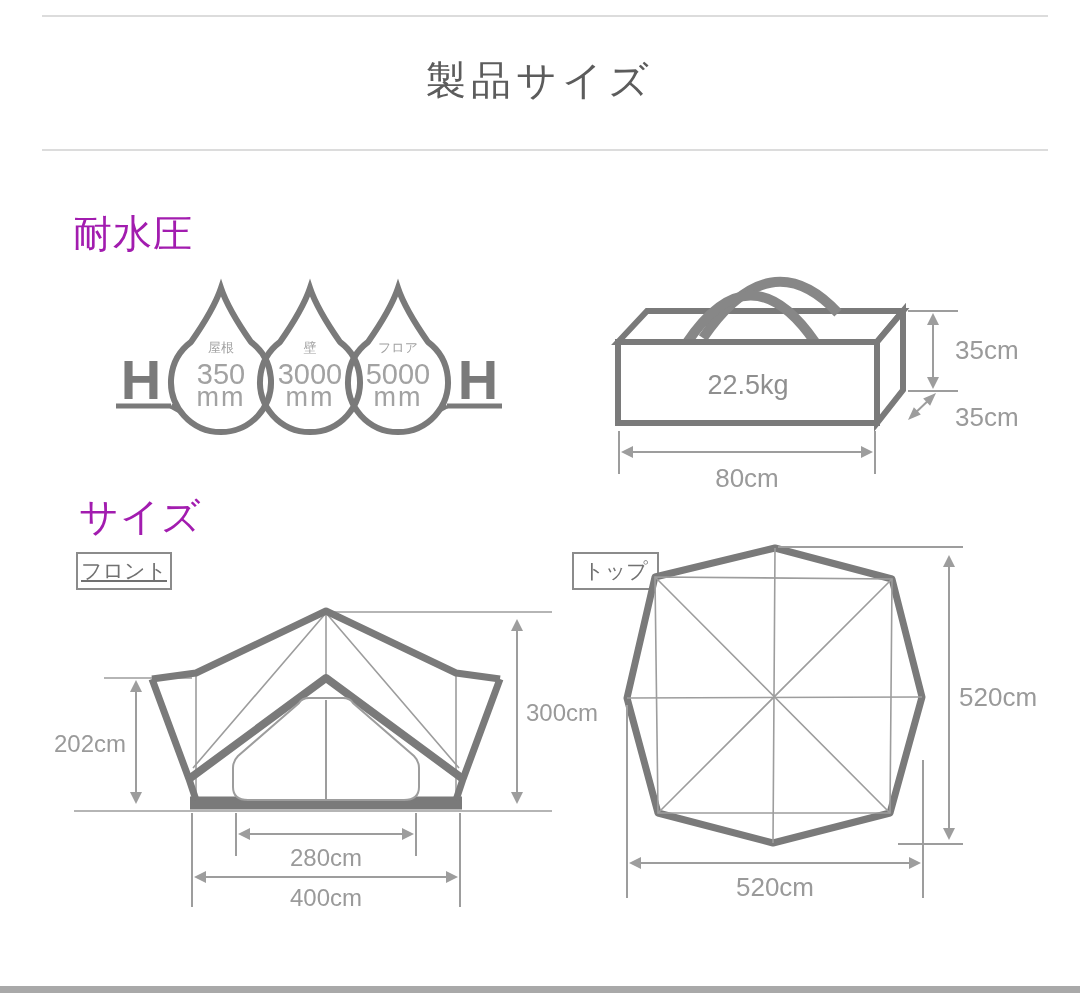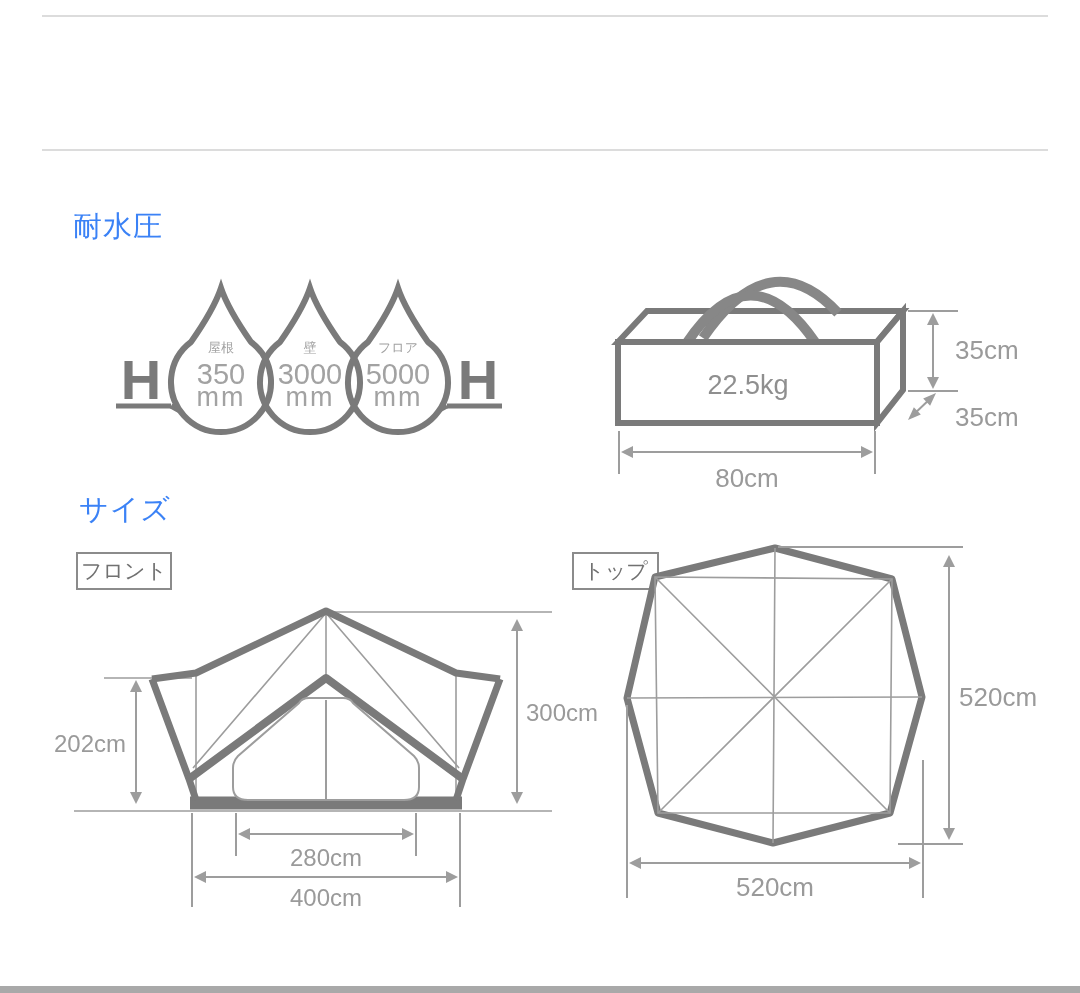--- a/index.html
+++ b/index.html
@@ -6,21 +6,21 @@
   #canvas{
     position:relative;width:1080px;height:993px;background:#ffffff;overflow:hidden;
     font-family:"Liberation Sans","DejaVu Sans",sans-serif;
   }
   .rule{position:absolute;height:2px;background:#dcdcdc;}
   #page-title{
     position:absolute;left:0;top:53px;width:1080px;text-align:center;
     font-size:40px;letter-spacing:5px;color:#5c5c5c;
   }
   .section-heading{
-    position:absolute;font-size:29px;color:#3b82f6;letter-spacing:1px;white-space:nowrap;
+    position:absolute;font-size:39px;color:#a21caf;letter-spacing:1px;white-space:nowrap;
   }
   .view-tag{
     position:absolute;box-sizing:border-box;border:2px solid #8b8b8b;color:#717171;
     display:flex;align-items:center;justify-content:center;font-size:21px;background:#fff;
   }
   #bottom-bar{position:absolute;left:0;top:986px;width:1080px;height:7px;background:#a9a9a9;}
   svg{position:absolute;overflow:visible;}
   svg text{font-family:"Liberation Sans","DejaVu Sans",sans-serif;}
   .dimtxt{fill:#9a9a9a;}
   .thick{stroke:#7a7a7a;fill:none;}
@@ -29,25 +29,26 @@
   .head{fill:#9d9d9d;stroke:none;}
 </style>
 </head>
 <body>
 
 <div id="canvas">
 
   <div class="rule" style="left:42px;top:15px;width:1006px;"></div>
   <div class="rule" style="left:42px;top:149px;width:1006px;"></div>
 
+  <div id="page-title">製品サイズ</div>
 
   <div class="section-heading" style="left:73px;top:207px;">耐水圧</div>
   <div class="section-heading" style="left:79px;top:490px;">サイズ</div>
 
-  <div class="view-tag" style="left:76px;top:552px;width:96px;height:38px;">
+  <div class="view-tag" style="left:76px;top:552px;width:96px;height:38px;text-decoration:underline;">
     <span>フロント</span>
   </div>
   <div class="view-tag" style="left:538px;top:552px;width:87px;height:38px;margin-left:34px;">
     <span>トップ</span>
   </div>
 
   <svg width="460" height="215" viewBox="60 255 460 215" style="left:60px;top:255px;">
     <g>
       <path class="thick" style="stroke-width:5" d="M116 406 H 171"></path>
       <path class="thick" style="stroke-width:5" d="M447 406 H 502"></path>

